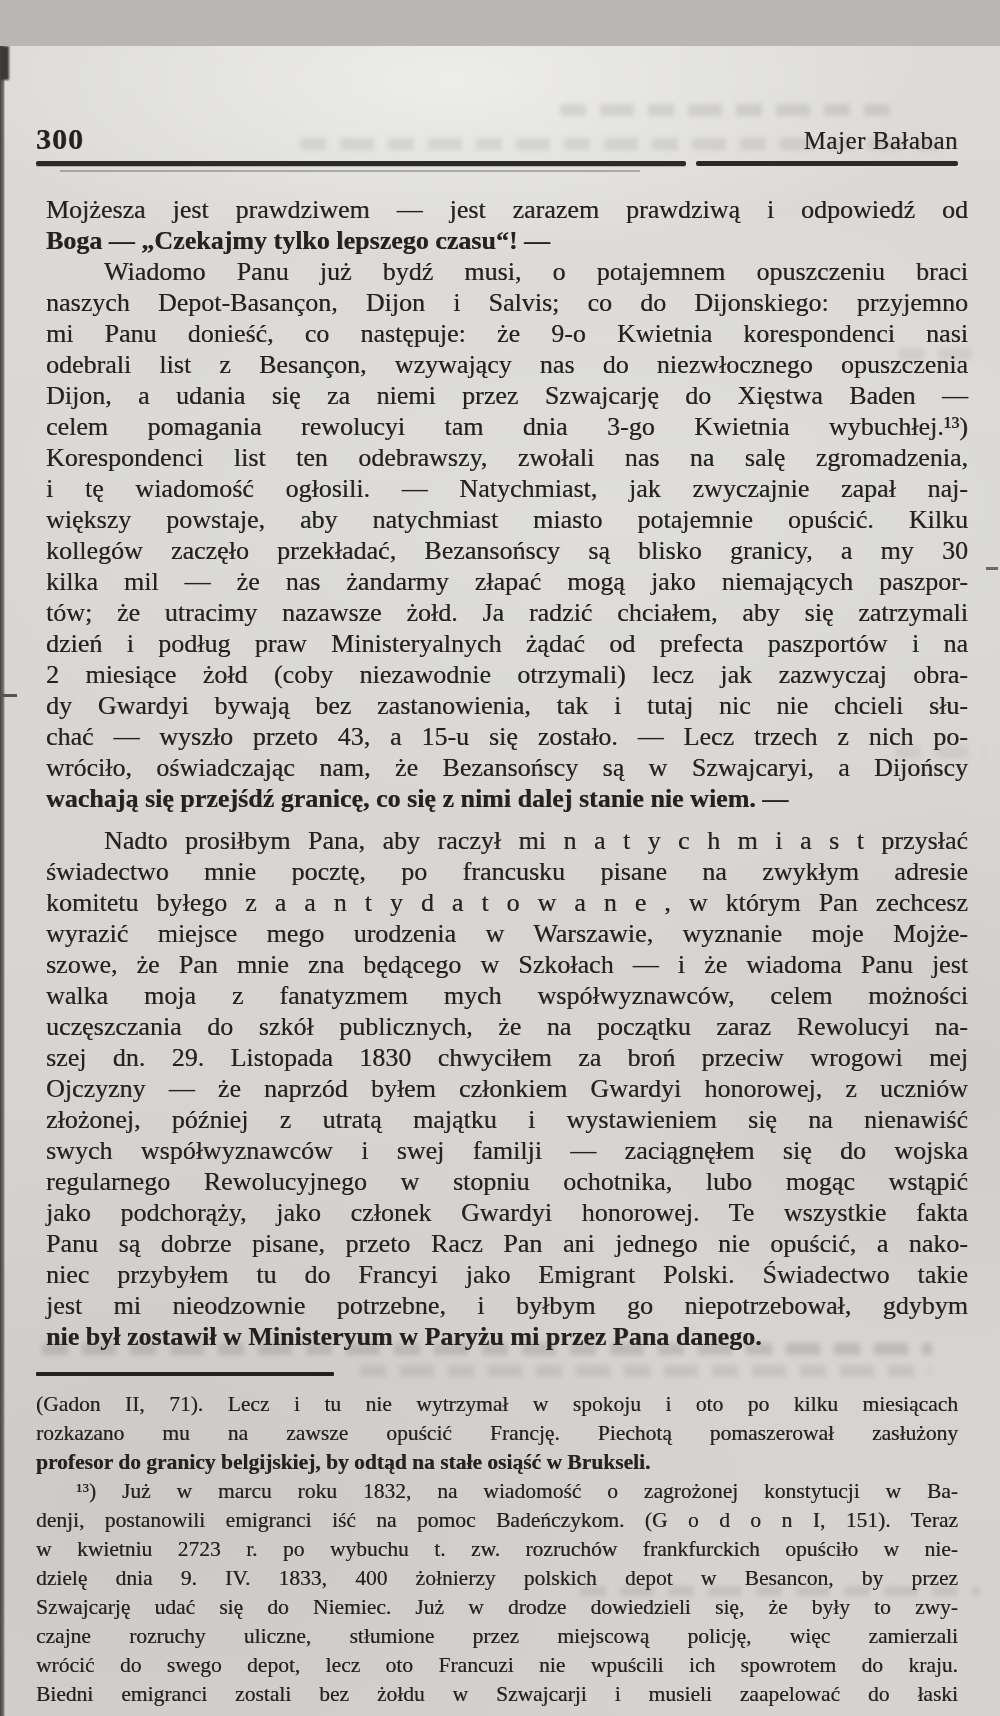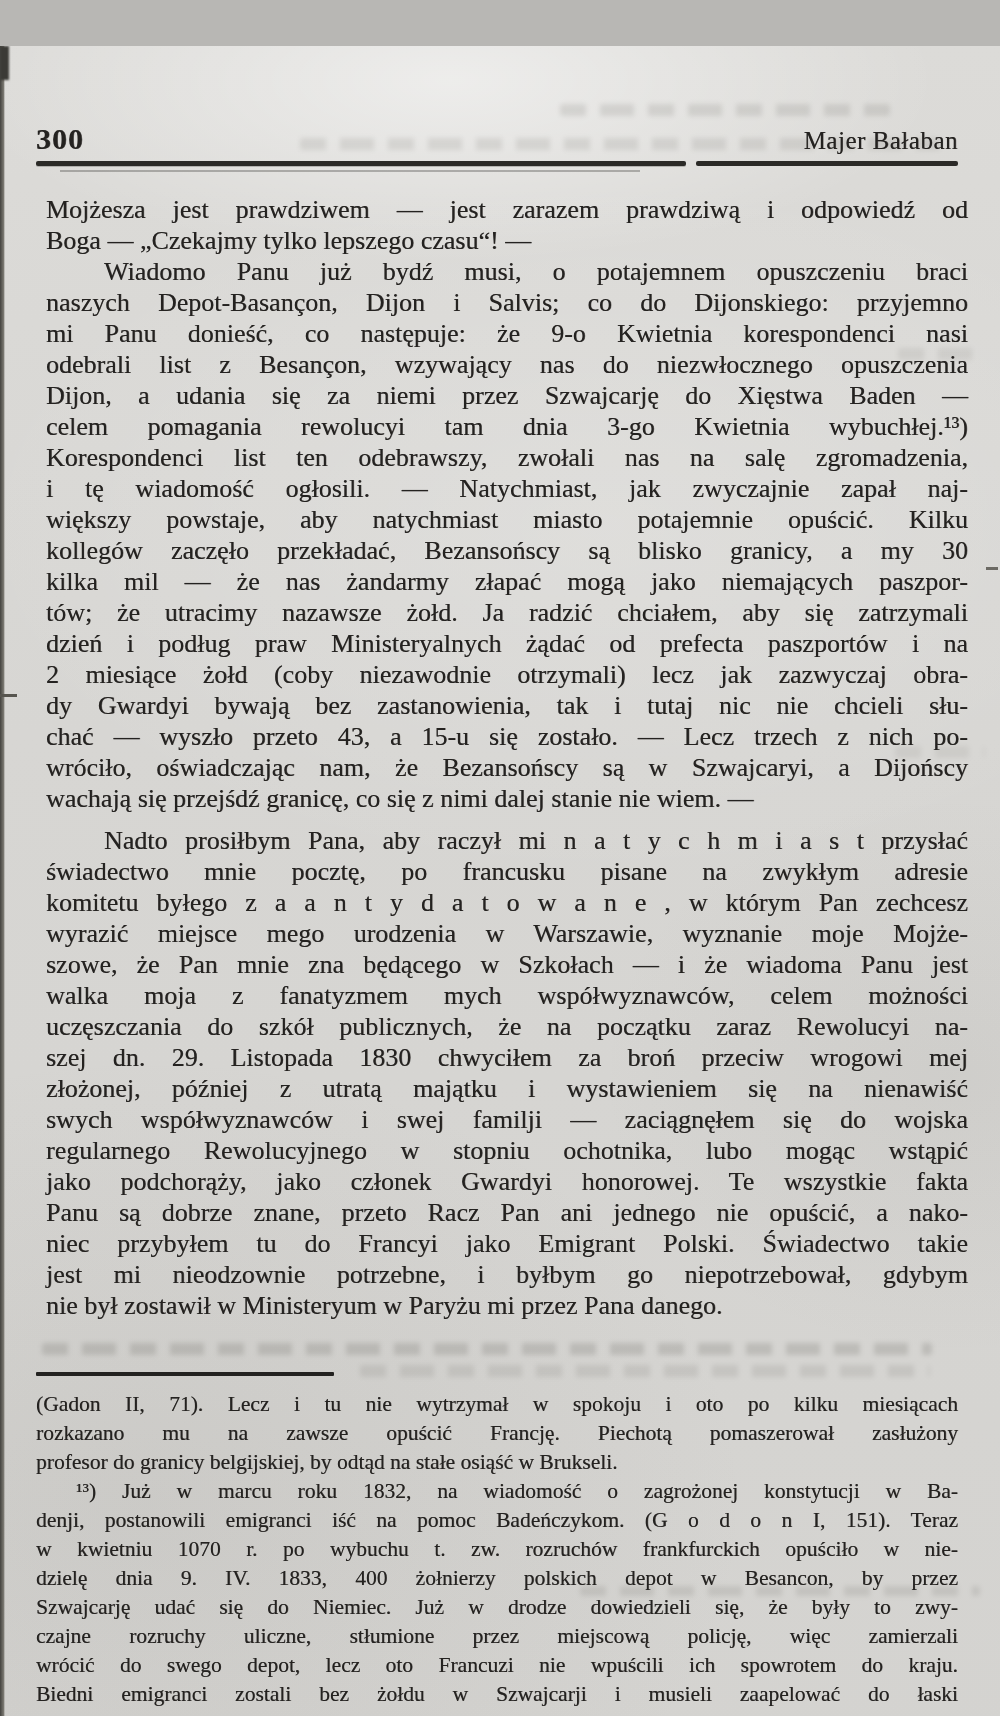--- a/index.html
+++ b/index.html
@@ -29,21 +29,21 @@
     box-shadow:0 1px 0 rgba(43,42,39,.25); }
   .header-rule .gap { width:10px; }
   .header-rule .seg2 { width:262px; height:5px; background:#2b2a27; border-radius:2px; }
   .header-rule-echo { position:absolute; left:60px; top:124px; width:580px; height:2px;
     background:#2b2a27; opacity:.3; filter:blur(.5px); }
 
   
   .body-text { position:absolute; left:46px; width:922px; top:148px;
     font-size:26px; line-height:31px; }
   .line { text-align:justify; text-align-last:justify; }
-  .line.last { text-align-last:left; }
+  .line.last { text-align-last:left;font-weight:bold; }
   .para.indent .line.first { text-indent:58px; }
   .para.spaced { margin-top:11px; }
 
   
   .footnote-rule { position:absolute; left:36px; top:1326px; width:298px; height:4px;
     background:#232220; border-radius:1px; }
   .footnotes { position:absolute; left:36px; width:922px; top:1344px;
     font-size:21.5px; line-height:29px; }
   .footnotes .para.indent .line.first { text-indent:40px; }
 
@@ -126,43 +126,44 @@
       </div>
       <div class="para indent spaced">
         <div class="line first">Nadto prosiłbym Pana, aby raczył mi n a t y c h m i a s t przysłać</div>
         <div class="line">świadectwo mnie pocztę, po francusku pisane na zwykłym adresie</div>
         <div class="line">komitetu byłego z a a n t y d a t o w a n e , w którym Pan zechcesz</div>
         <div class="line">wyrazić miejsce mego urodzenia w Warszawie, wyznanie moje Mojże-</div>
         <div class="line">szowe, że Pan mnie zna będącego w Szkołach — i że wiadoma Panu jest</div>
         <div class="line">walka moja z fanatyzmem mych współwyznawców, celem możności</div>
         <div class="line">uczęszczania do szkół publicznych, że na początku zaraz Rewolucyi na-</div>
         <div class="line">szej dn. 29. Listopada 1830 chwyciłem za broń przeciw wrogowi mej</div>
+        <div class="line">Ojczyzny — że naprzód byłem członkiem Gwardyi honorowej, z uczniów</div>
         <div class="line">złożonej, później z utratą majątku i wystawieniem się na nienawiść</div>
         <div class="line">swych współwyznawców i swej familji — zaciągnęłem się do wojska</div>
         <div class="line">regularnego Rewolucyjnego w stopniu ochotnika, lubo mogąc wstąpić</div>
         <div class="line">jako podchorąży, jako członek Gwardyi honorowej. Te wszystkie fakta</div>
-        <div class="line">Panu są dobrze znane, przeto Racz Pan ani jednego nie opuścić, a nako-</div>
+        <div class="line">Panu są dobrze pisane, przeto Racz Pan ani jednego nie opuścić, a nako-</div>
         <div class="line">niec przybyłem tu do Francyi jako Emigrant Polski. Świadectwo takie</div>
         <div class="line">jest mi nieodzownie potrzebne, i byłbym go niepotrzebował, gdybym</div>
         <div class="line last">nie był zostawił w Ministeryum w Paryżu mi przez Pana danego.</div>
       </div>
     </main>
 
   <div class="footnote-rule"></div>
 
   <section class="footnotes ink">
       <div class="para">
         <div class="line first">(Gadon II, 71). Lecz i tu nie wytrzymał w spokoju i oto po kilku miesiącach</div>
         <div class="line">rozkazano mu na zawsze opuścić Francję. Piechotą pomaszerował zasłużony</div>
         <div class="line last">profesor do granicy belgijskiej, by odtąd na stałe osiąść w Brukseli.</div>
       </div>
       <div class="para indent">
         <div class="line first">¹³) Już w marcu roku 1832, na wiadomość o zagrożonej konstytucji w Ba-</div>
         <div class="line">denji, postanowili emigranci iść na pomoc Badeńczykom. (G o d o n I, 151). Teraz</div>
-        <div class="line">w kwietniu 1070 r. po wybuchu t. zw. rozruchów frankfurckich opuściło w nie-</div>
+        <div class="line">w kwietniu 2723 r. po wybuchu t. zw. rozruchów frankfurckich opuściło w nie-</div>
         <div class="line">dzielę dnia 9. IV. 1833, 400 żołnierzy polskich depot w Besancon, by przez</div>
         <div class="line">Szwajcarję udać się do Niemiec. Już w drodze dowiedzieli się, że były to zwy-</div>
         <div class="line">czajne rozruchy uliczne, stłumione przez miejscową policję, więc zamierzali</div>
         <div class="line">wrócić do swego depot, lecz oto Francuzi nie wpuścili ich spowrotem do kraju.</div>
         <div class="line">Biedni emigranci zostali bez żołdu w Szwajcarji i musieli zaapelować do łaski</div>
       </div>
     </section>
 
 </div>
 

